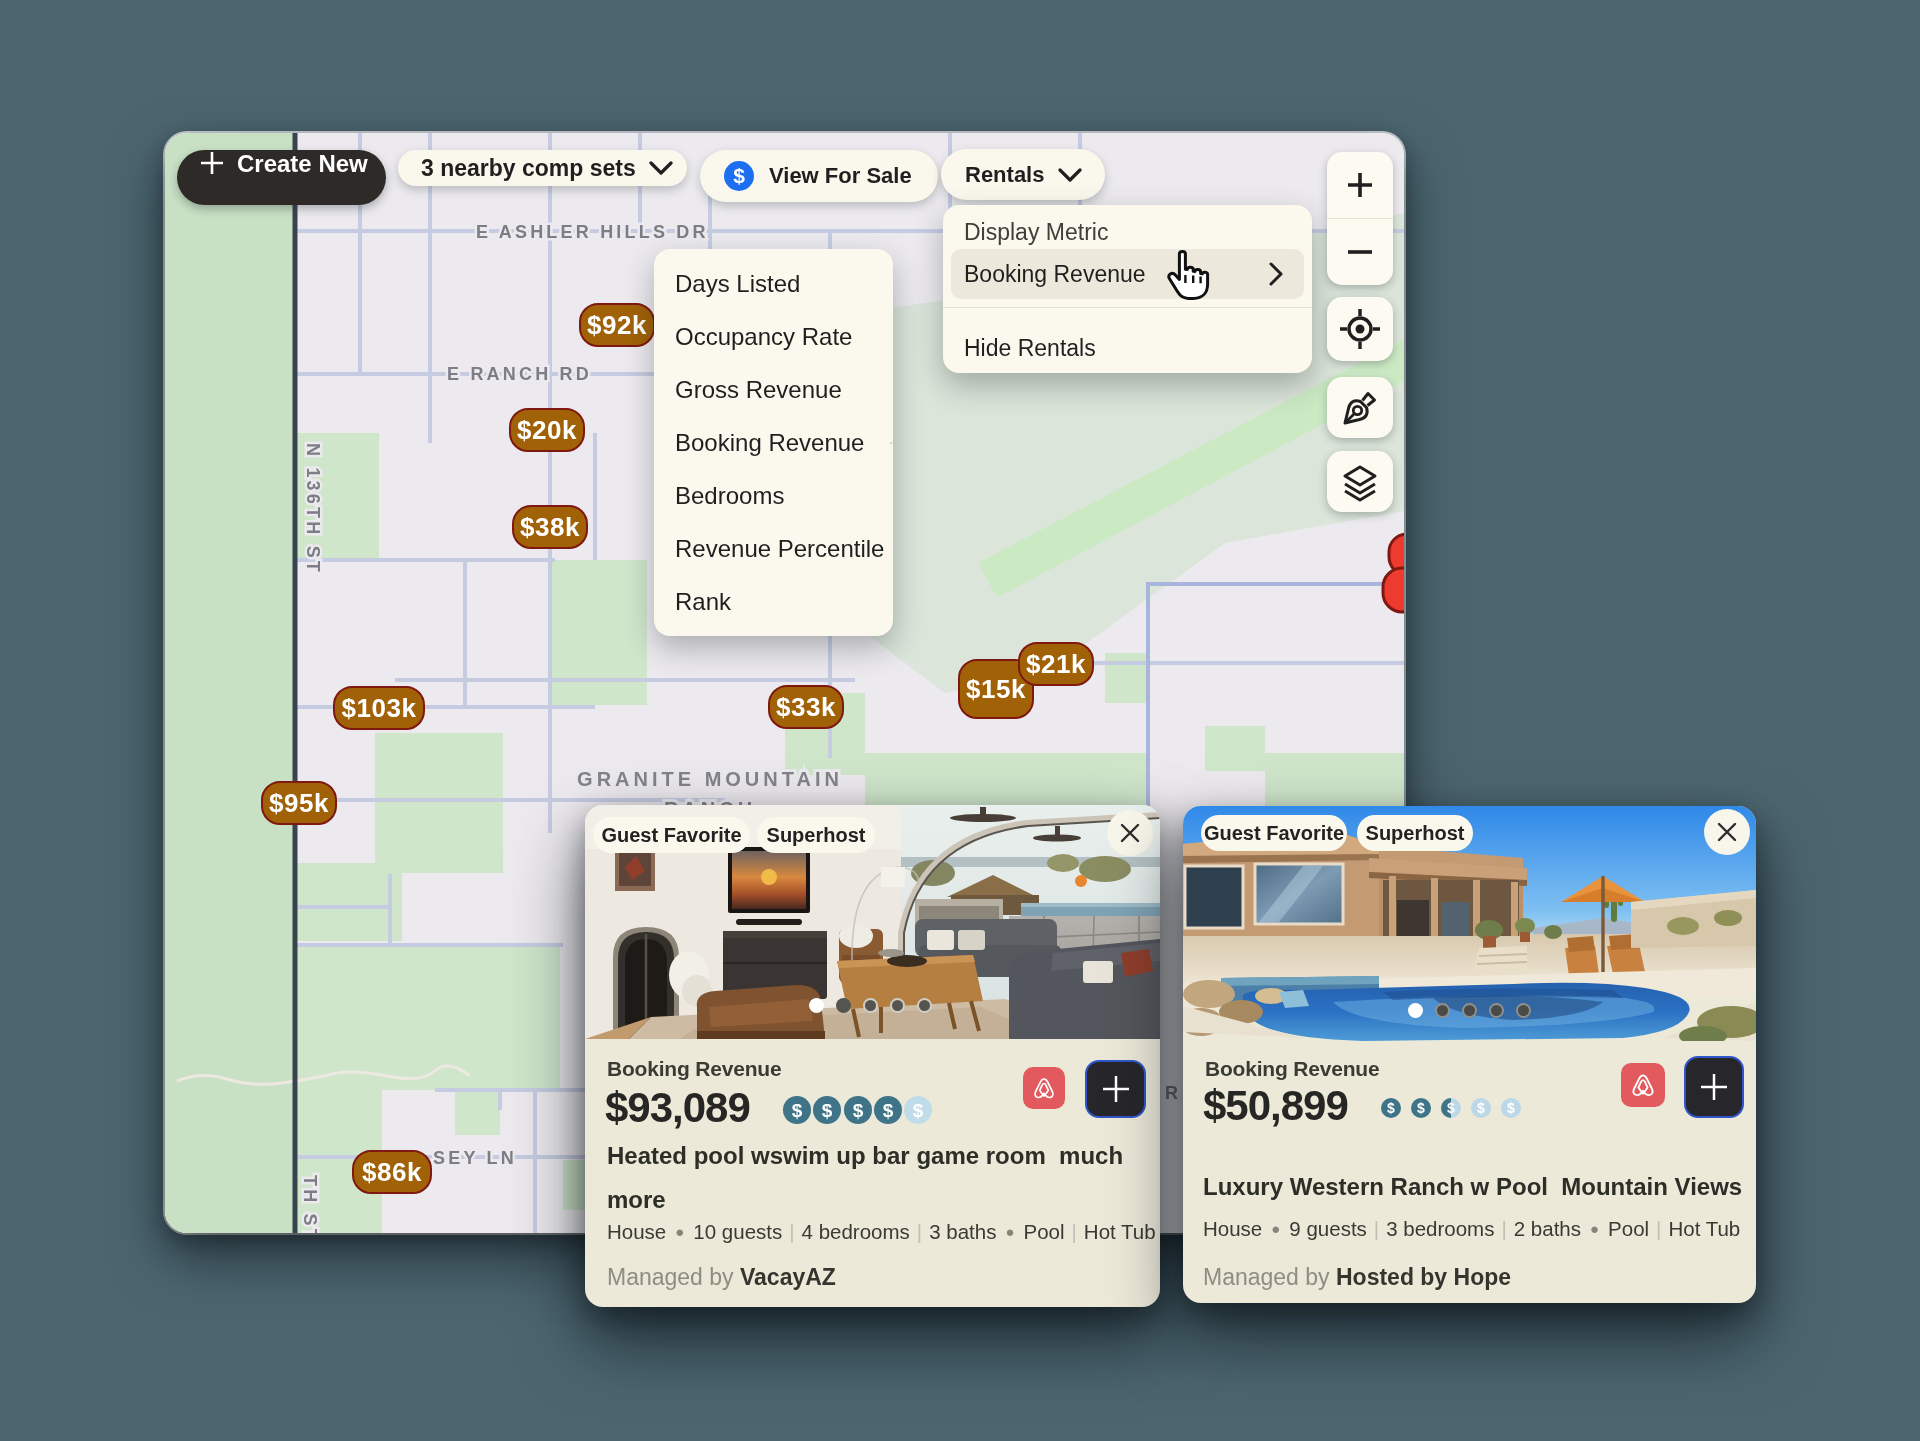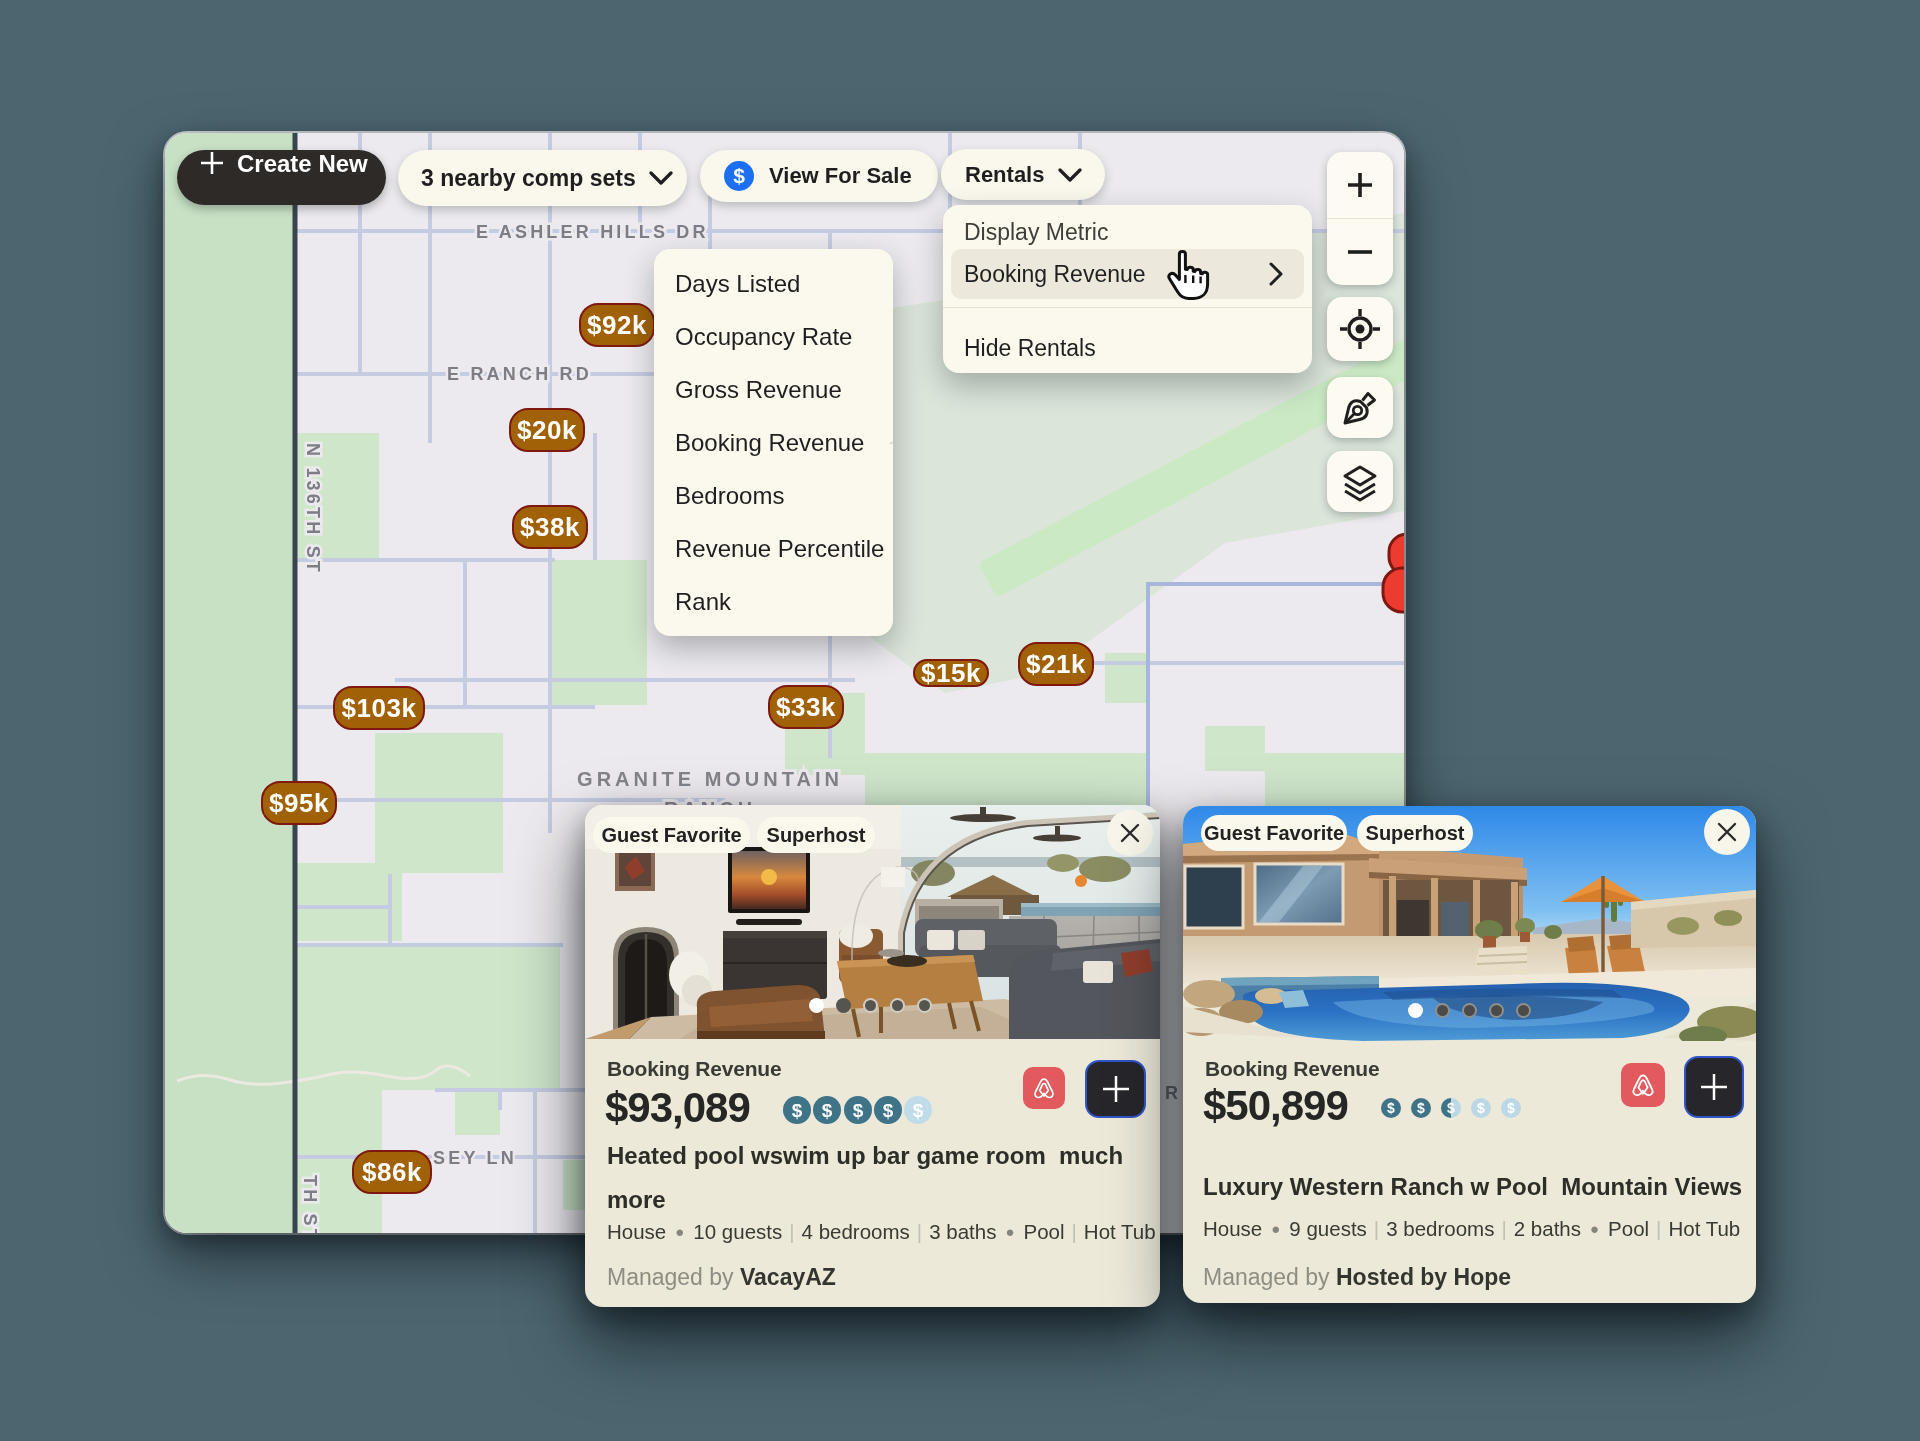--- a/index.html
+++ b/index.html
@@ -114,33 +114,33 @@
       <rect x="1218" y="435" width="46" height="44" rx="19"></rect>
     </g>
   </svg>
 
   <div class="marker" style="left:414px; top:170px; width:76px; height:44px;">$92k</div>
   <div class="marker" style="left:344px; top:275px; width:76px; height:44px;">$20k</div>
   <div class="marker" style="left:347px; top:372px; width:76px; height:44px;">$38k</div>
   <div class="marker" style="left:168px; top:553px; width:92px; height:44px;">$103k</div>
   <div class="marker" style="left:96px; top:648px; width:76px; height:44px;">$95k</div>
   <div class="marker" style="left:187px; top:1017px; width:80px; height:44px;">$86k</div>
-  <div class="marker" style="left:748px; top:526px; width:76px; height:28px;">$15k</div>
+  <div class="marker" style="left:793px; top:526px; width:76px; height:60px;">$15k</div>
   <div class="marker" style="left:853px; top:509px; width:76px; height:44px;">$21k</div>
   <div class="marker" style="left:603px; top:552px; width:76px; height:44px;">$33k</div>
 </div>
 
 <div class="abs" style="left:177px; top:150px; width:209px; height:55px; border-radius:28px; background:#2D2A27; display:flex; padding-left:22px; box-shadow:0 4px 10px rgba(20,25,30,0.3);">
   <svg width="26" height="26" viewBox="0 0 26 26">
       <path d="M13 2 V24 M2 13 H24" stroke="#fff" stroke-width="2.6"></path>
     </svg>
   <span style="color:#fff; font-size:24px; font-weight:bold; margin-left:12px; white-space:nowrap;">Create New</span>
 </div>
 
-<div class="pill" style="left:398px; top:150px; width:289px; height:56px; padding-left:23px; font-size:23px;">3 nearby comp sets
+<div class="pill" style="left:398px; top:150px; width:289px; height:36px; padding-left:23px; font-size:23px;">3 nearby comp sets
   <svg width="24" height="14" viewBox="0 0 24 14" style="margin-left:13px;">
       <path d="M2 2 L12 12 L22 2" stroke="#1F1F1F" stroke-width="3.2" fill="none" stroke-linecap="round" stroke-linejoin="round"></path>
     </svg>
 </div>
 
 <div class="pill" style="left:700px; top:150px; width:238px; height:52px; padding-left:24px; font-size:22px;">
   <span style="width:30px; height:30px; border-radius:50%; background:#1D6FF2; color:#fff; display:flex; align-items:center; justify-content:center; font-size:21px; font-weight:bold; margin-right:15px;">$</span>
   View For Sale
 </div>
 

